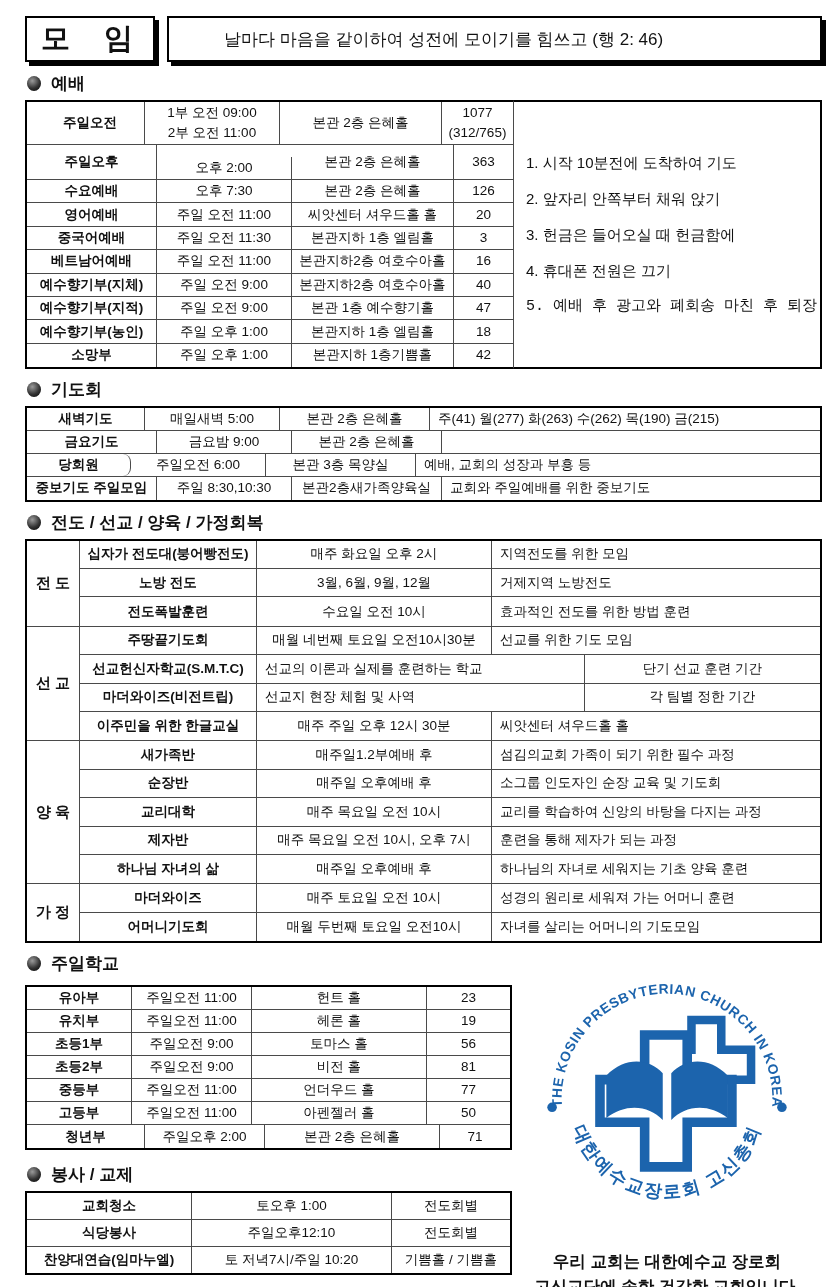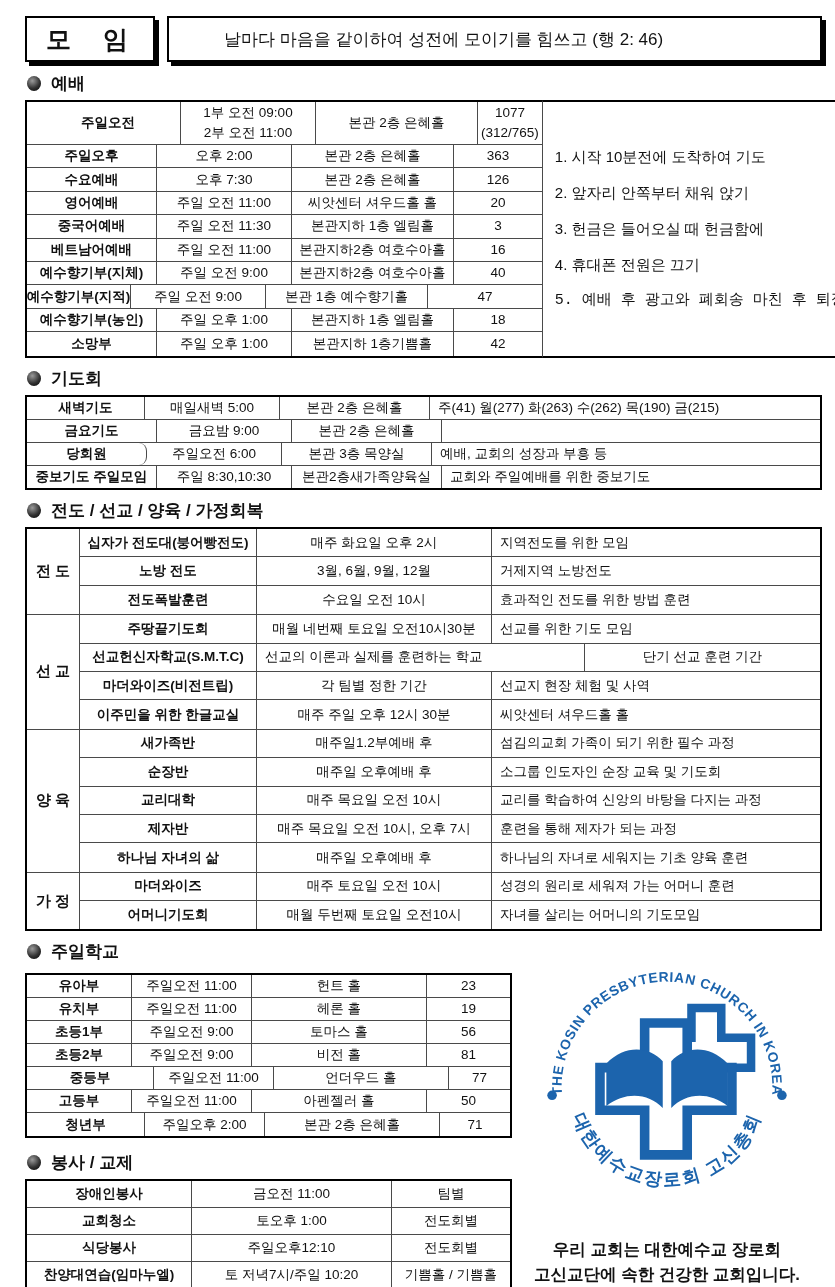--- a/index.html
+++ b/index.html
@@ -12,21 +12,21 @@
   .page { padding: 16px 13px 0 25px; }
 
   
   .hdr { display:flex; gap:12px; margin-bottom:10px; }
   .hdr-box {
     border:2px solid #000; background:#fff;
     box-shadow: 4px 4px 0 0 #000;
     height:46px; display:flex; align-items:center;
   }
   .title-box { width:130px; justify-content:center;
-    font-size:25px; font-weight:bold; white-space:pre; letter-spacing:6px; }
+    font-size:29px; font-weight:bold; white-space:pre; letter-spacing:6px; }
   .verse-box { flex:1; padding-left:55px; font-size:17px; }
 
   
   .sec-hd { display:flex; align-items:center; gap:10px; margin:9px 0 5px 2px; }
   .bullet {
     width:14px; height:15px; border-radius:50%;
     background: radial-gradient(circle at 38% 32%, #9a9a9a 0%, #333 55%, #000 100%);
     flex:0 0 auto;
   }
   .sec-label { font-size:17px; font-weight:bold; }
@@ -95,40 +95,40 @@
     <div class="hdr-box verse-box">날마다 마음을 같이하여 성전에 모이기를 힘쓰고 (행 2: 46)</div>
   </div>
 
   <div class="sec-hd">
     <span class="bullet"></span>
     <span class="sec-label">예배</span>
   </div>
   <div class="worship-wrap">
     <div class="tbl worship-tbl">
         <div class="t-row">
-          <div class="t-cell b" style="width: 154px; padding-left: 12px;">
+          <div class="t-cell b" style="width: 118px; padding-left: 12px;">
             <div>주일오전</div>
           </div>
           <div class="t-cell" style="width: 135px;">
             <div>1부 오전 09:00</div>
             <div>2부 오전 11:00</div>
           </div>
           <div class="t-cell" style="width: 162px;">
             <div>본관 2층 은혜홀</div>
           </div>
           <div class="t-cell" style="flex: 1 1 0%;">
             <div>1077</div>
             <div>(312/765)</div>
           </div>
         </div>
         <div class="t-row">
           <div class="t-cell b" style="width: 130px;">
             <div>주일오후</div>
           </div>
-          <div class="t-cell" style="width: 135px;">
+          <div class="t-cell" style="width: 135px; margin-top: 12px;">
             <div>오후 2:00</div>
           </div>
           <div class="t-cell" style="width: 162px;">
             <div>본관 2층 은혜홀</div>
           </div>
           <div class="t-cell" style="flex: 1 1 0%;">
             <div>363</div>
           </div>
         </div>
         <div class="t-row">
@@ -195,21 +195,21 @@
             <div>주일 오전  9:00</div>
           </div>
           <div class="t-cell" style="width: 162px;">
             <div>본관지하2층 여호수아홀</div>
           </div>
           <div class="t-cell" style="flex: 1 1 0%;">
             <div>40</div>
           </div>
         </div>
         <div class="t-row">
-          <div class="t-cell b" style="width: 104px;">
+          <div class="t-cell b" style="width: 130px;">
             <div>예수향기부(지적)</div>
           </div>
           <div class="t-cell" style="width: 135px;">
             <div>주일 오전  9:00</div>
           </div>
           <div class="t-cell" style="width: 162px;">
             <div>본관 1층 예수향기홀</div>
           </div>
           <div class="t-cell" style="flex: 1 1 0%;">
             <div>47</div>
@@ -300,21 +300,21 @@
           <div>금요밤 9:00</div>
         </div>
         <div class="t-cell" style="width: 150px;">
           <div>본관 2층 은혜홀</div>
         </div>
         <div class="t-cell al" style="flex: 1 1 0%;">
           <div></div>
         </div>
       </div>
       <div class="t-row">
-        <div class="t-cell b" style="width: 120px; border-radius: 8px;">
+        <div class="t-cell b" style="width: 104px; border-radius: 8px;">
           <div>당회원</div>
         </div>
         <div class="t-cell" style="width: 135px;">
           <div>주일오전 6:00</div>
         </div>
         <div class="t-cell" style="width: 150px;">
           <div>본관 3층 목양실</div>
         </div>
         <div class="t-cell al" style="flex: 1 1 0%;">
           <div>예배, 교회의 성장과 부흥 등</div>
@@ -401,25 +401,25 @@
               <div>선교의 이론과 실제를 훈련하는 학교</div>
             </div>
             <div class="t-cell" style="width: 235px;">
               <div>단기 선교 훈련 기간</div>
             </div>
           </div>
           <div class="t-row">
             <div class="t-cell b" style="width: 177px;">
               <div>마더와이즈(비전트립)</div>
             </div>
+            <div class="t-cell al" style="flex: 1 1 0%;">
+              <div>선교지 현장 체험 및 사역</div>
+            </div>
             <div class="t-cell" style="width: 235px;">
               <div>각 팀별 정한 기간</div>
-            </div>
-            <div class="t-cell al" style="flex: 1 1 0%;">
-              <div>선교지 현장 체험 및 사역</div>
             </div>
           </div>
           <div class="t-row">
             <div class="t-cell b" style="width: 177px;">
               <div>이주민을 위한 한글교실</div>
             </div>
             <div class="t-cell" style="width: 235px;">
               <div>매주 주일 오후 12시 30분</div>
             </div>
             <div class="t-cell al" style="flex: 1 1 0%;">
@@ -574,21 +574,21 @@
               <div>주일오전   9:00</div>
             </div>
             <div class="t-cell" style="width: 175px;">
               <div>비전 홀</div>
             </div>
             <div class="t-cell" style="flex: 1 1 0%;">
               <div>81</div>
             </div>
           </div>
           <div class="t-row">
-            <div class="t-cell b" style="width: 127px;">
+            <div class="t-cell b" style="width: 105px;">
               <div>중등부</div>
             </div>
             <div class="t-cell" style="width: 120px;">
               <div>주일오전  11:00</div>
             </div>
             <div class="t-cell" style="width: 175px;">
               <div>언더우드 홀</div>
             </div>
             <div class="t-cell" style="flex: 1 1 0%;">
               <div>77</div>
@@ -622,31 +622,20 @@
               <div>71</div>
             </div>
           </div>
         </div>
 
       <div class="sec-hd" style="margin-top:13px;">
         <span class="bullet"></span>
         <span class="sec-label">봉사 / 교제</span>
       </div>
       <div class="tbl svc-tbl">
-          <div class="t-row">
-            <div class="t-cell b" style="width: 165px;">
-              <div>장애인봉사</div>
-            </div>
-            <div class="t-cell" style="width: 200px;">
-              <div>금오전 11:00</div>
-            </div>
-            <div class="t-cell" style="flex: 1 1 0%;">
-              <div>팀별</div>
-            </div>
-          </div>
           <div class="t-row">
             <div class="t-cell b" style="width: 165px;">
               <div>교회청소</div>
             </div>
             <div class="t-cell" style="width: 200px;">
               <div>토오후 1:00</div>
             </div>
             <div class="t-cell" style="flex: 1 1 0%;">
               <div>전도회별</div>
             </div>

